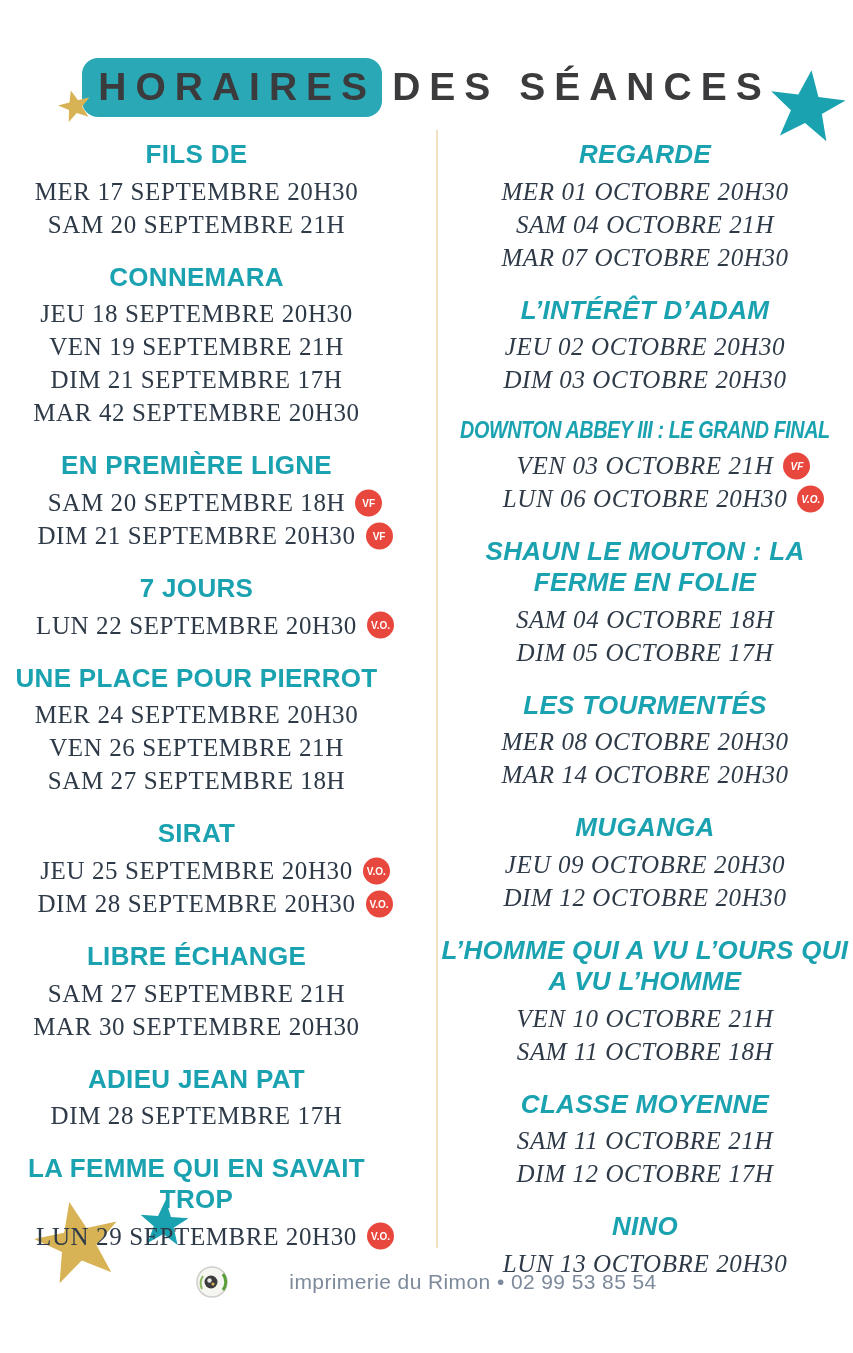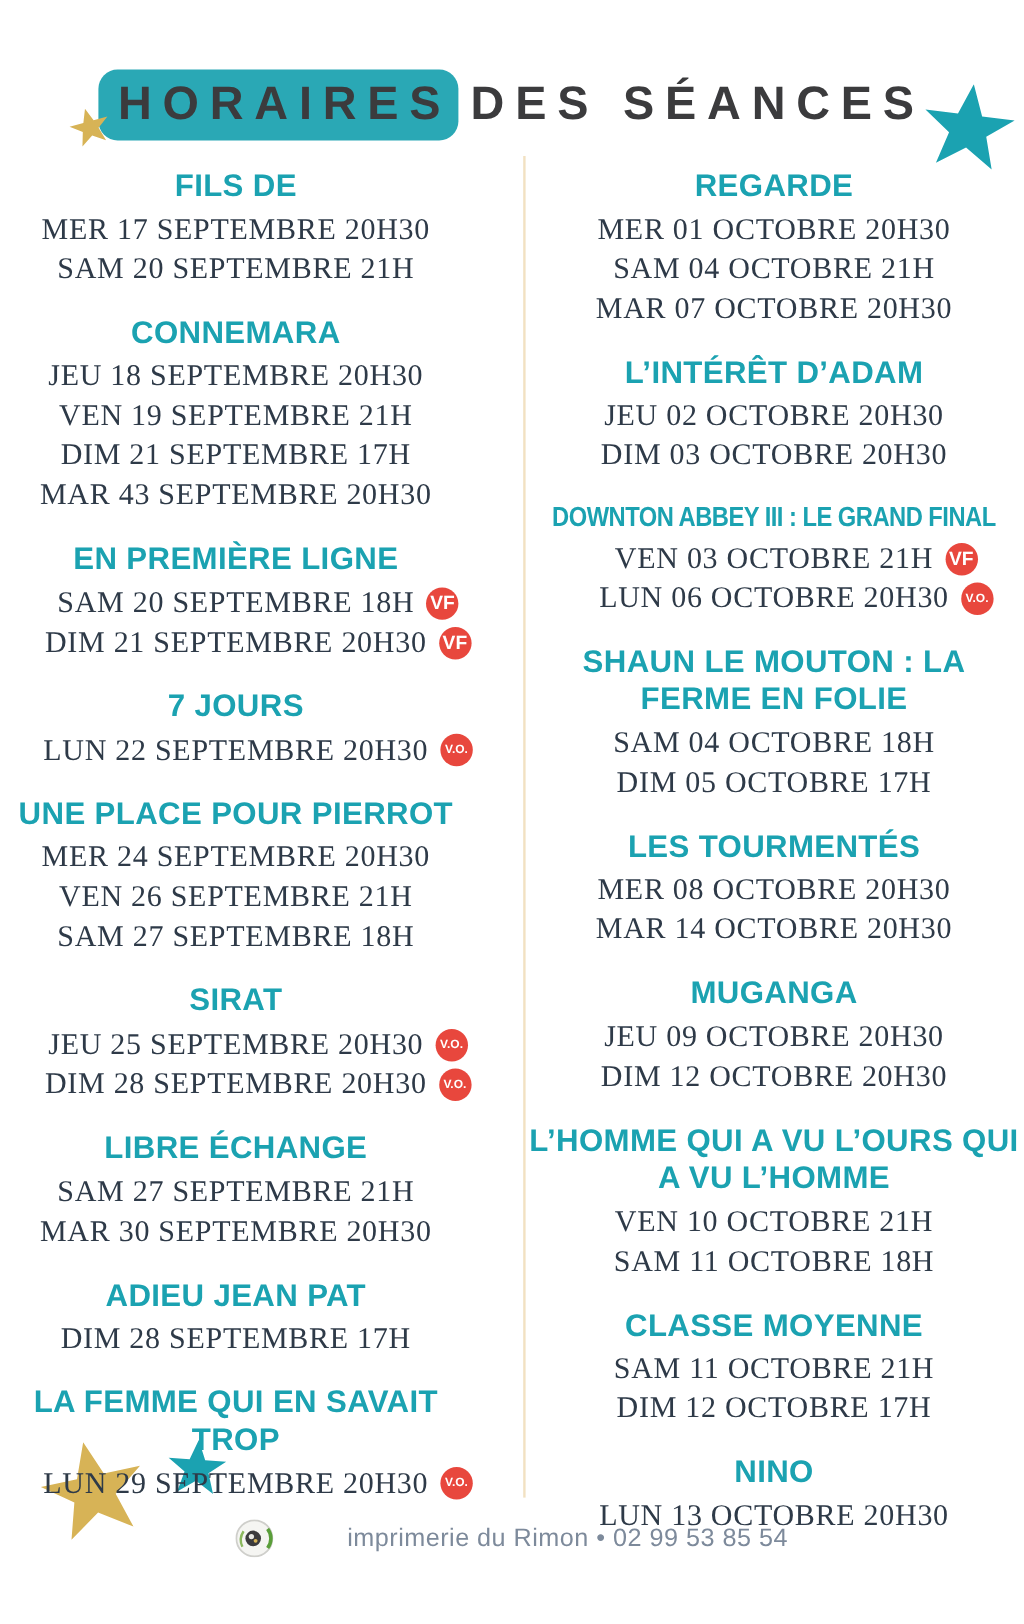--- a/index.html
+++ b/index.html
@@ -27,40 +27,40 @@
   #star-tr { left:768px; top:70px; width:78px; transform:rotate(7deg); }
   #star-bl-gold { left:34px; top:1201px; width:88px; transform:rotate(-12deg); }
   #star-bl-teal { left:139px; top:1200px; width:50px; transform:rotate(4deg); }
 
   
   .divider { position:absolute; left:436px; top:130px; width:2px; height:1118px; background:var(--divider); }
 
   
   .column { position:absolute; top:139px; display:flex; flex-direction:column; gap:21px; align-items:center; }
   .column.left  { left:0;     width:393px; }
-  .column.right { left:437px; width:416px; }
+  .column.right { left:437px; width:416px;font-style:italic; }
 
   .movie-block { display:flex; flex-direction:column; align-items:center; width:100%; }
   .movie-title {
     color:var(--teal); font-weight:800; font-size:26px; line-height:1.18;
     letter-spacing:0.3px; text-align:center; margin-bottom:5px; max-width:412px;
   }
   .movie-title.condensed { font-size:23px; letter-spacing:-0.5px; transform:scaleX(0.86); white-space:nowrap; max-width:none; }
   .schedule-line {
     position:relative;
     font-family:"Liberation Serif", serif; font-size:25px; line-height:33px;
     color:var(--date); letter-spacing:0.6px; white-space:nowrap; text-align:center;
   }
   .badge {
     position:absolute; right:-37px; top:50%; transform:translateY(-50%);
     width:27px; height:27px; border-radius:50%; background:var(--badge);
     color:#ffffff; font-family:"Liberation Sans", sans-serif; font-weight:700;
     display:flex; align-items:center; justify-content:center; letter-spacing:0;
   }
-  .badge.vf { font-size:16px; }
+  .badge.vf { font-size:10px; }
   .badge.vo { font-size:10px; }
 
   
   .footer { position:absolute; top:1266px; left:0; width:853px; display:flex; align-items:center; justify-content:center; gap:13px; }
   .footer-logo { width:32px; height:32px; }
   .footer-logo svg { display:block; }
   .footer-text { color:var(--footer); font-size:21px; letter-spacing:0.4px;margin-left:48px; }
 </style>
 </head>
 <body style="--teal: #1ba2b1; --teal-box: #2aa8b5; --dark: #3b3b3d; --date: #2e3a48; --badge: #e8473d; --gold: #d7b356; --divider: #f2e1c2; --footer: #7d8a9b;">
@@ -99,21 +99,21 @@
     <div class="movie-block">
       <div class="movie-title">FILS DE</div>
       <div class="schedule-line">MER 17 SEPTEMBRE 20H30</div>
       <div class="schedule-line">SAM 20 SEPTEMBRE 21H</div>
     </div>
     <div class="movie-block">
       <div class="movie-title">CONNEMARA</div>
       <div class="schedule-line">JEU 18 SEPTEMBRE 20H30</div>
       <div class="schedule-line">VEN 19 SEPTEMBRE 21H</div>
       <div class="schedule-line">DIM 21 SEPTEMBRE 17H</div>
-      <div class="schedule-line">MAR 43 SEPTEMBRE 20H30</div>
+      <div class="schedule-line">MAR 42 SEPTEMBRE 20H30</div>
     </div>
     <div class="movie-block">
       <div class="movie-title">EN PREMIÈRE LIGNE</div>
       <div class="schedule-line">SAM 20 SEPTEMBRE 18H<span class="badge vf">VF</span></div>
       <div class="schedule-line">DIM 21 SEPTEMBRE 20H30<span class="badge vf">VF</span></div>
     </div>
     <div class="movie-block">
       <div class="movie-title">7 JOURS</div>
       <div class="schedule-line">LUN 22 SEPTEMBRE 20H30<span class="badge vo">V.O.</span></div>
     </div>

